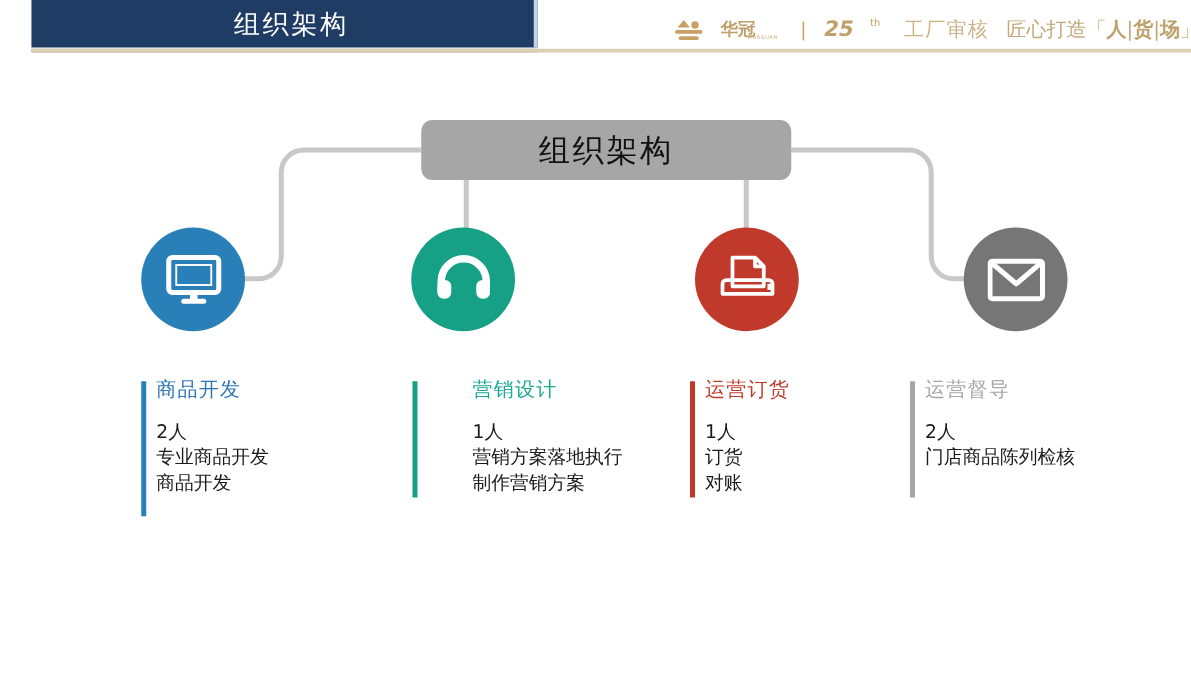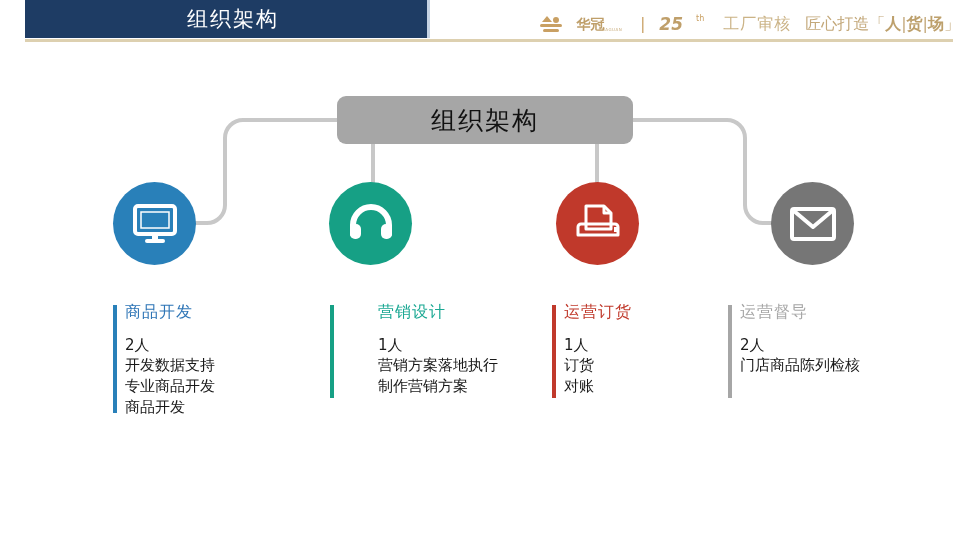--- a/index.html
+++ b/index.html
@@ -314,21 +314,20 @@
       <rect x="2" y="3" width="42" height="30" rx="2" fill="none" stroke="#ffffff" stroke-width="4"></rect>
       <path d="M 4 5 L 23 21 L 42 5" fill="none" stroke="#ffffff" stroke-width="4" stroke-linejoin="round"></path>
     </svg>
   </div>
 
   <div class="col" style="left:88px; width:180px; height:110px;">
     <span class="bar" style="background:#2980b9;"></span>
     <div class="col-title" style="color:#2e75b6;">商品开发</div>
     <div class="col-body">
       <div>2人</div>
-      <div>开发数据支持</div>
       <div>专业商品开发</div>
       <div>商品开发</div>
     </div>
   </div>
 
   <div class="col" style="left:305px; width:190px; height:95px;padding-left:48px;">
     <span class="bar" style="background:#16a085;"></span>
     <div class="col-title" style="color:#1aa893;">营销设计</div>
     <div class="col-body">
       <div>1人</div>

